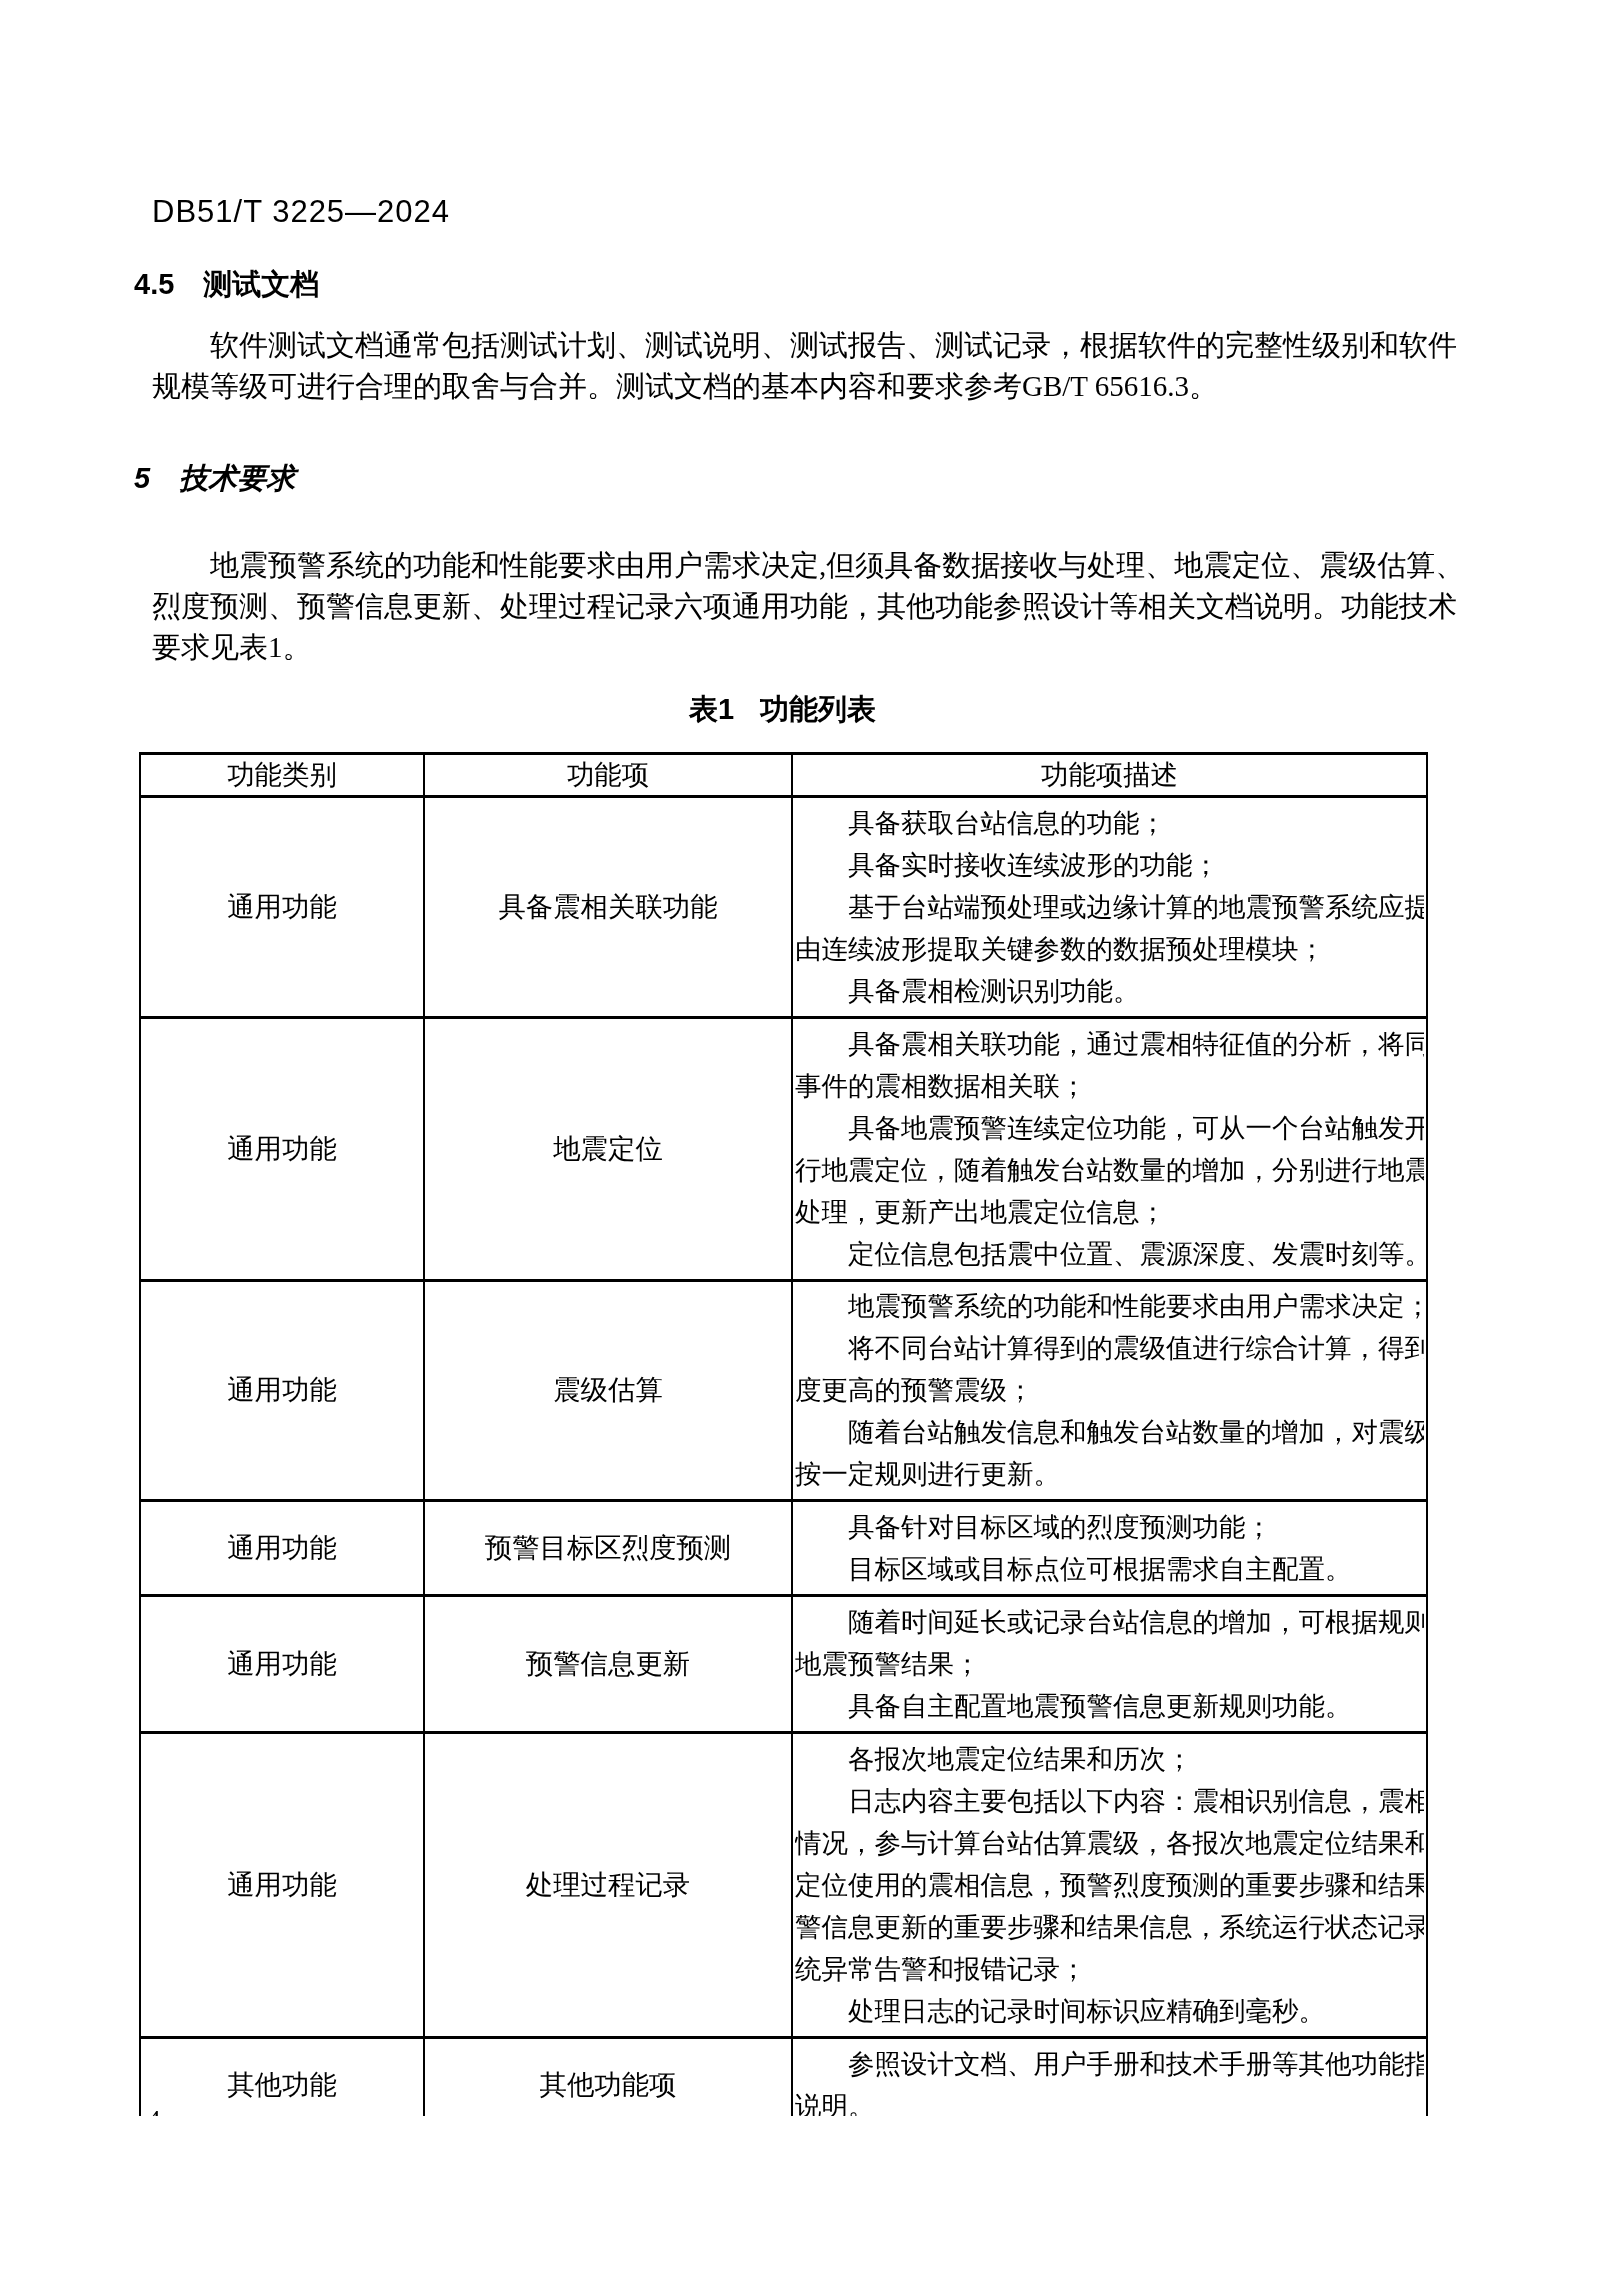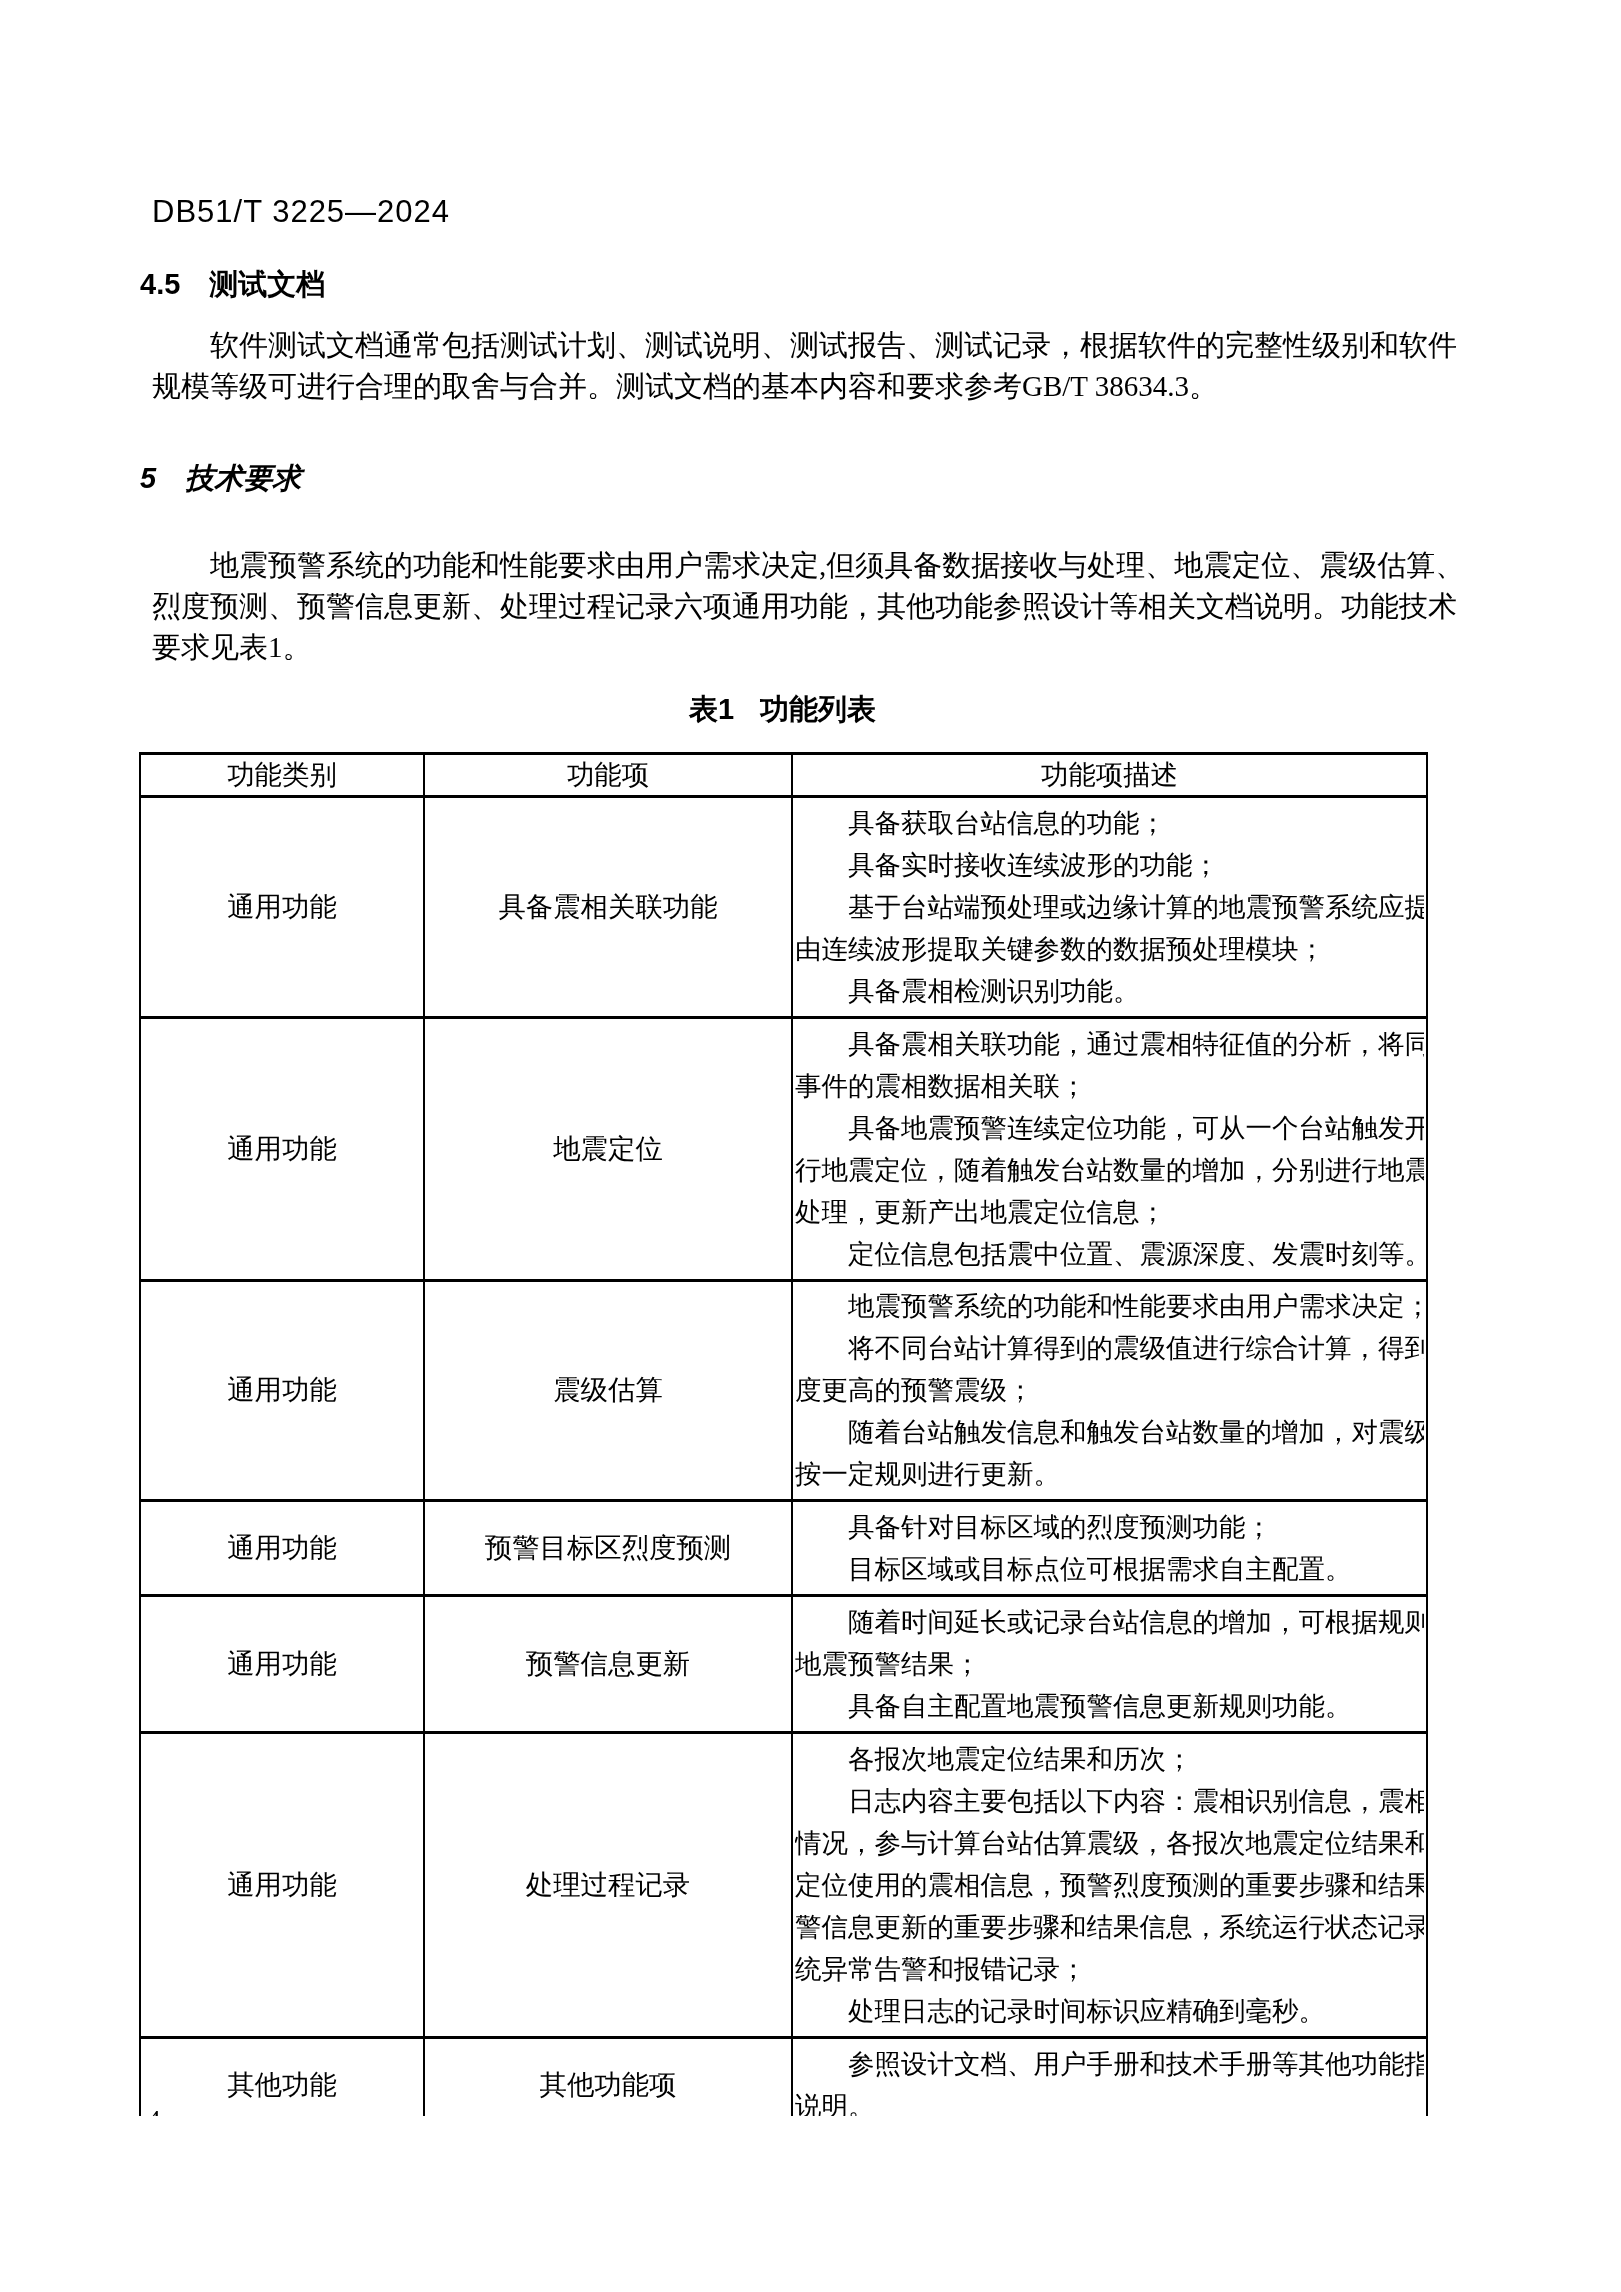--- a/index.html
+++ b/index.html
@@ -9,21 +9,21 @@
     background:#ffffff;color:#000;
     overflow:hidden;
     font-family:"Liberation Serif",serif;
   }
   .doc-code{
     position:absolute;left:152px;top:194px;
     font-family:"Liberation Sans",sans-serif;
     font-size:31px;letter-spacing:1px;
   }
   .heading{
-    position:absolute;left:140px;
+    position:absolute;left:134px;
     font-family:"Liberation Sans",sans-serif;
     font-weight:bold;font-size:29px;
   }
   .h45{top:265px;}
   .h5{top:459px;font-style:italic;}
   .heading .ht{margin-left:1em;}
   .para{
     position:absolute;left:152px;width:1318px;
     font-size:29px;line-height:41px;
   }
@@ -73,21 +73,21 @@
 <div class="page">
 
   <div class="doc-code">DB51/T 3225—2024</div>
 
   <div class="heading h45">
     <span>4.5</span><span class="ht">测试文档</span>
   </div>
 
   <div class="para" id="p1">
       <div class="pline">软件测试文档通常包括测试计划、测试说明、测试报告、测试记录，根据软件的完整性级别和软件</div>
-      <div class="pline">规模等级可进行合理的取舍与合并。测试文档的基本内容和要求参考GB/T 38634.3。</div>
+      <div class="pline">规模等级可进行合理的取舍与合并。测试文档的基本内容和要求参考GB/T 65616.3。</div>
     </div>
 
   <div class="heading h5">
     <span>5</span><span class="ht">技术要求</span>
   </div>
 
   <div class="para" id="p2">
       <div class="pline">地震预警系统的功能和性能要求由用户需求决定,但须具备数据接收与处理、地震定位、震级估算、</div>
       <div class="pline">烈度预测、预警信息更新、处理过程记录六项通用功能，其他功能参照设计等相关文档说明。功能技术</div>
       <div class="pline">要求见表1。</div>

